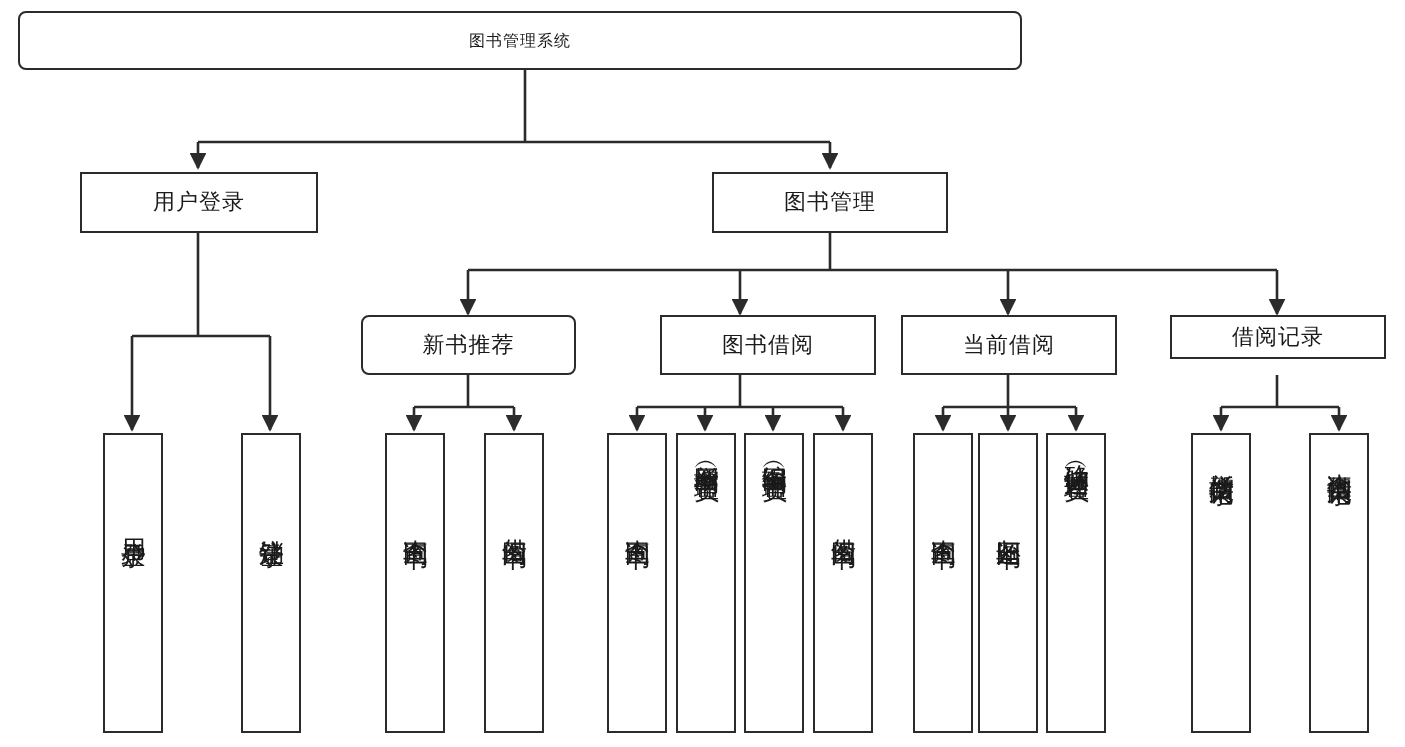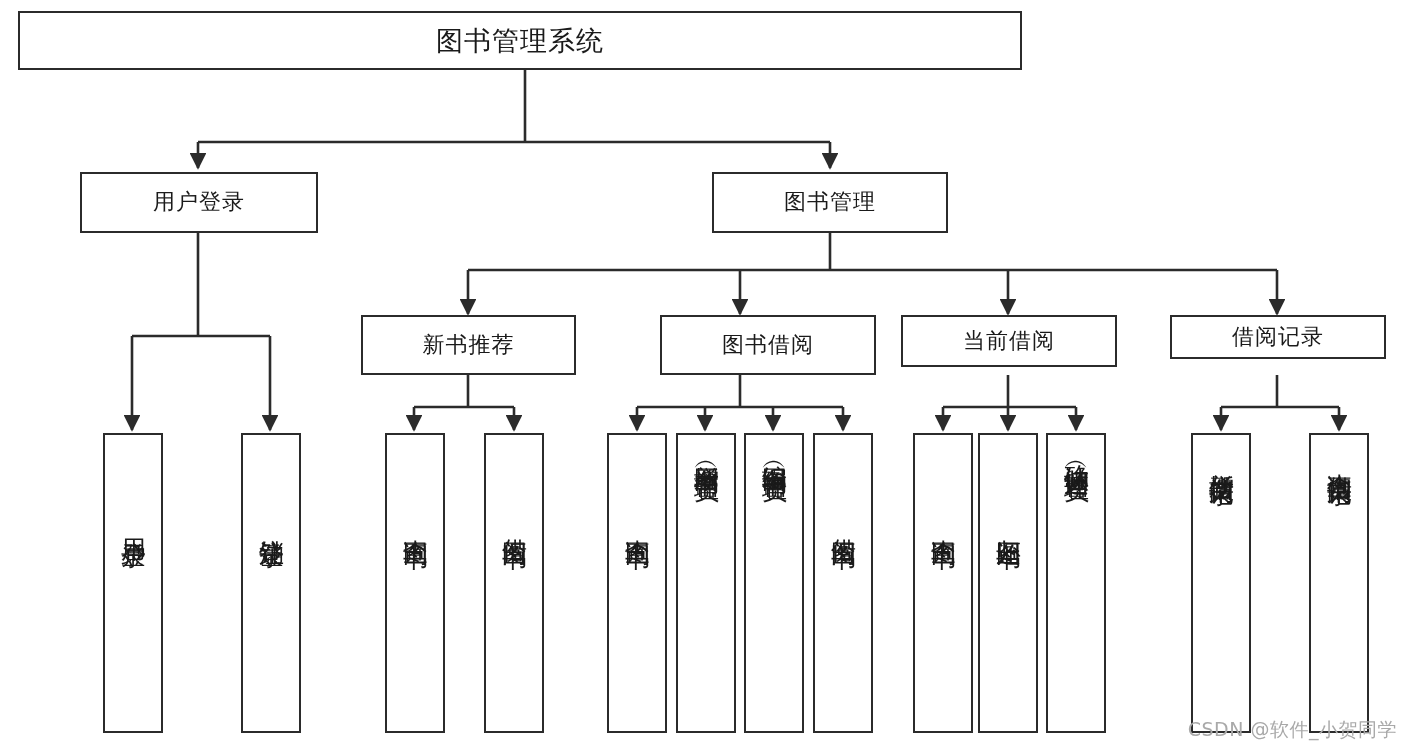--- a/index.html
+++ b/index.html
@@ -35,21 +35,22 @@
     align-items: center;
     justify-content: center;
     color: #1a1a1a;
   }
   .node.horiz {
     font-size: 22px;
     letter-spacing: 1px;
     line-height: 1.1;
   }
   .node.root {
-    font-size: 27px;
+    font-size: 16px;
+    border-radius: 8px;
   }
   .node.leaf {
     align-items: flex-start;
     justify-content: center;
     padding-top: 6px;
   }
   .vlabel {
     writing-mode: vertical-rl;
     text-orientation: upright;
     font-size: 25px;
@@ -131,27 +132,27 @@
     <span>图书管理系统</span>
   </div>
 
   <div class="node horiz" style="left:80px; top:172px; width:238px; height:61px;">
     <span>用户登录</span>
   </div>
   <div class="node horiz" style="left:712px; top:172px; width:236px; height:61px;">
     <span>图书管理</span>
   </div>
 
-  <div class="node horiz" style="left:361px; top:315px; width:215px; height:60px;">
+  <div class="node horiz" style="left:361px; top:315px; width:215px; height:60px;border-radius:8px;">
     <span>新书推荐</span>
   </div>
   <div class="node horiz" style="left:632px; top:315px; width:216px; height:60px;margin-left:28px;">
     <span>图书借阅</span>
   </div>
-  <div class="node horiz" style="left:901px; top:315px; width:216px; height:52px;">
+  <div class="node horiz" style="left:901px; top:315px; width:216px; height:60px;">
     <span>当前借阅</span>
   </div>
   <div class="node horiz" style="left:1170px; top:315px; width:216px; height:44px;">
     <span>借阅记录</span>
   </div>
 
   <div class="node leaf leaf-short" style="left:103px; top:433px; width:60px; height:300px;">
     <span class="vlabel">用户登录</span>
   </div>
   <div class="node leaf leaf-short" style="left:241px; top:433px; width:60px; height:300px;">
@@ -188,15 +189,14 @@
     <span class="vlabel">确认归还（管理员）</span>
   </div>
 
   <div class="node leaf leaf-long" style="left:1191px; top:433px; width:60px; height:300px;">
     <span class="vlabel">新增借阅记录</span>
   </div>
   <div class="node leaf leaf-long" style="left:1309px; top:433px; width:60px; height:300px;">
     <span class="vlabel">查询借阅记录</span>
   </div>
 
-  <div id="watermark">CSDN @软件_小贺同学</div>
 
 </div>
 
 </body></html>

